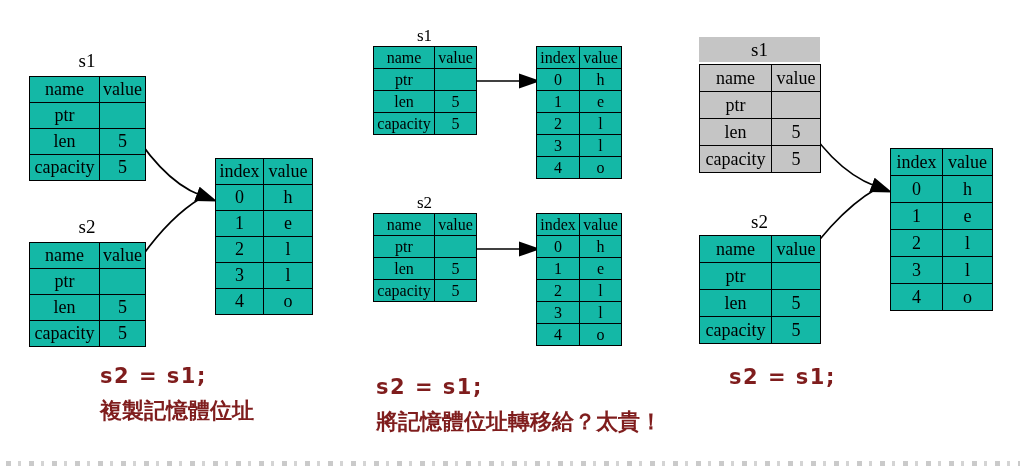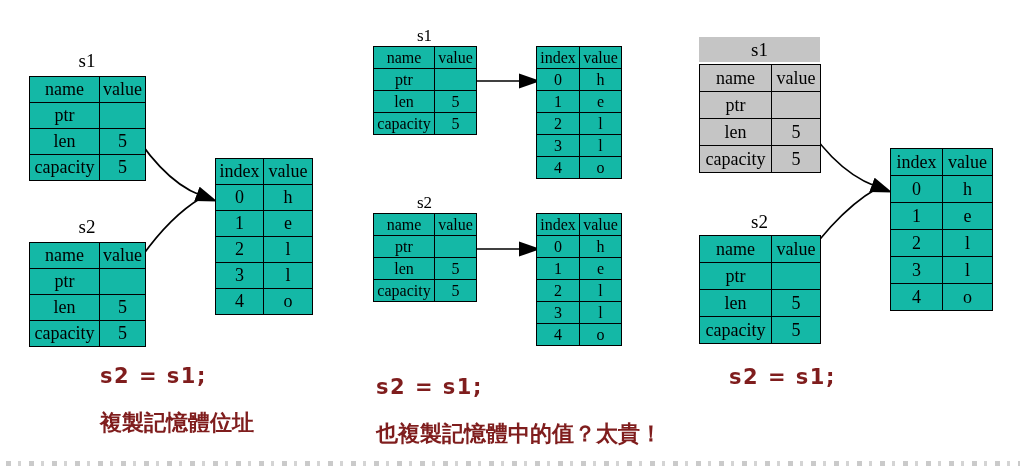--- a/index.html
+++ b/index.html
@@ -19,21 +19,21 @@
   .st-r .c1{width:72px}.st-r .c2{width:49px}
   .hp-r .c1{width:52px}.hp-r .c2{width:50px}
   table.gray td{background:#c5c5c5;}
   
   .tbl-title{position:absolute;text-align:center;font-size:19px;color:#000;}
   .tbl-title.small{font-size:17px;}
   .tbl-title.graybox{background:#c5c5c5;height:25px;line-height:25px;}
   
   .caption{position:absolute;color:#7f1d1d;}
   .cap-code{font-family:"DejaVu Sans",sans-serif;font-weight:700;font-size:21px;letter-spacing:1.5px;}
-  .cap-zh{font-family:"DejaVu Sans",sans-serif;font-weight:600;font-size:22px;line-height:30px;margin-top:20px;}
+  .cap-zh{font-family:"DejaVu Sans",sans-serif;font-weight:600;font-size:22px;line-height:30px;margin-top:8px;}
   
   #arrow-layer{position:absolute;left:0;top:0;width:1024px;height:466px;pointer-events:none;}
   
   .crop-artifact{position:absolute;left:6px;bottom:0;width:1014px;height:5px;opacity:.45;
     background:repeating-linear-gradient(90deg,#8a8a8a 0 5px,transparent 5px 12px,#a0a0a0 12px 15px,transparent 15px 23px);}
 </style>
 </head>
 <body>
 
 <div id="canvas">
@@ -257,21 +257,21 @@
         </tr>
     <tr>
           <td>4</td>
           <td>o</td>
         </tr>
     </tbody>
   </table>
 
   <div class="caption" style="left:376px;top:375px">
     <div class="cap-code">s2 = s1;</div>
-    <div class="cap-zh">也複製記憶體中的值？太貴！</div>
+    <div class="cap-zh">將記憶體位址轉移給？太貴！</div>
   </div>
 
   <div class="tbl-title graybox" style="left: 699px; top: 37px; width: 121px; background: rgb(197, 197, 197);">s1</div>
   <table class="mtbl st-r gray" style="left:699px;top:64px">
     <colgroup>
         <col class="c1">
         <col class="c2">
       </colgroup>
       <tbody>
     <tr>

